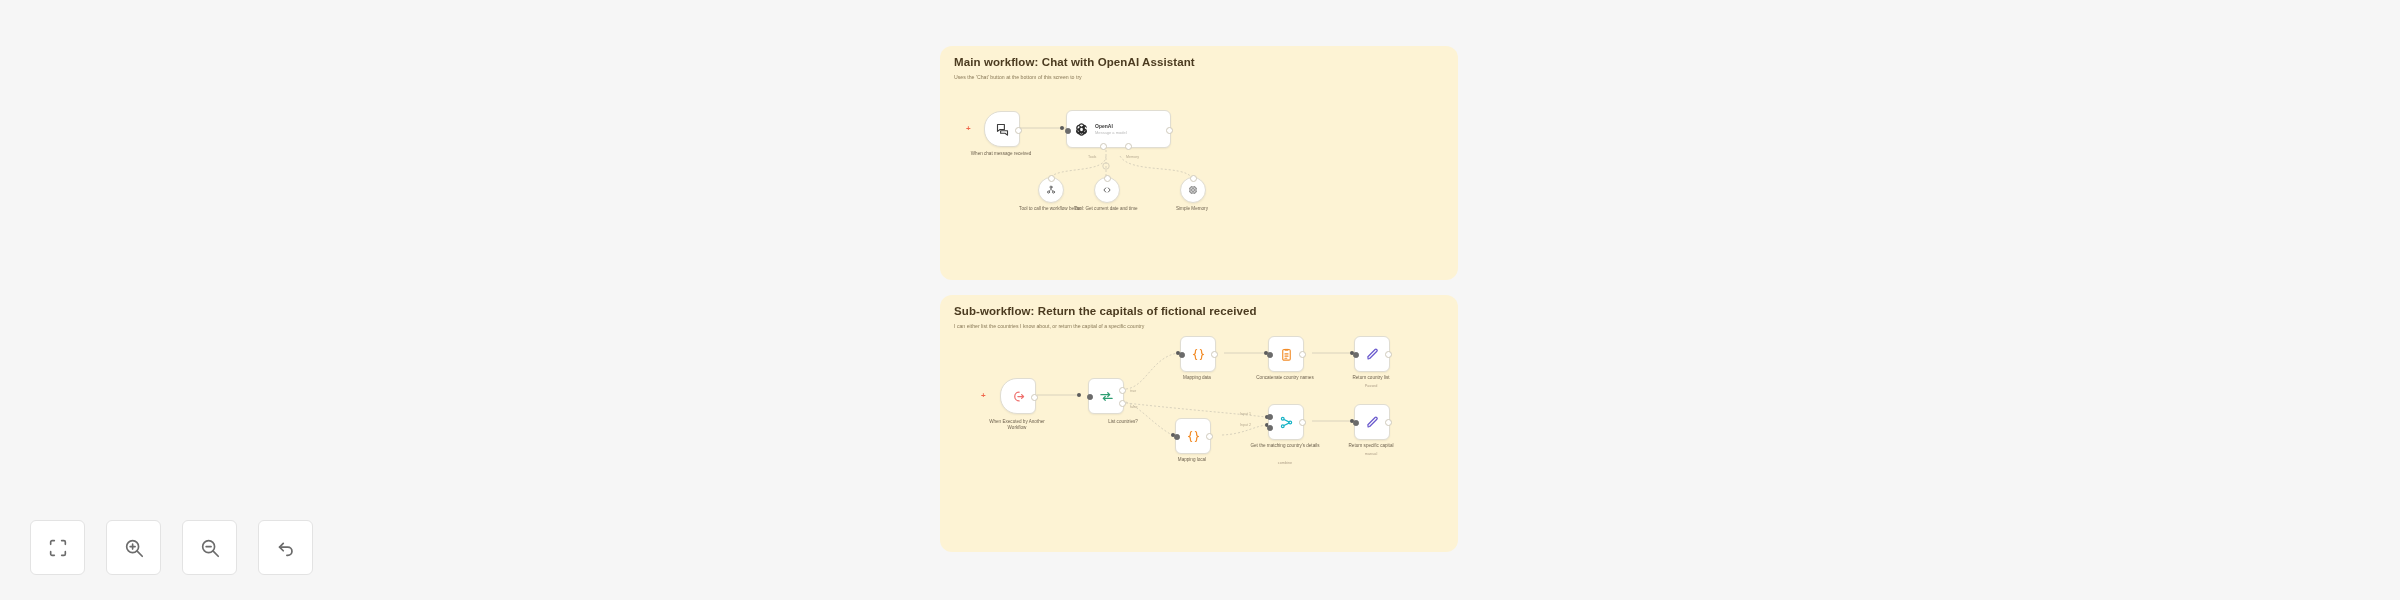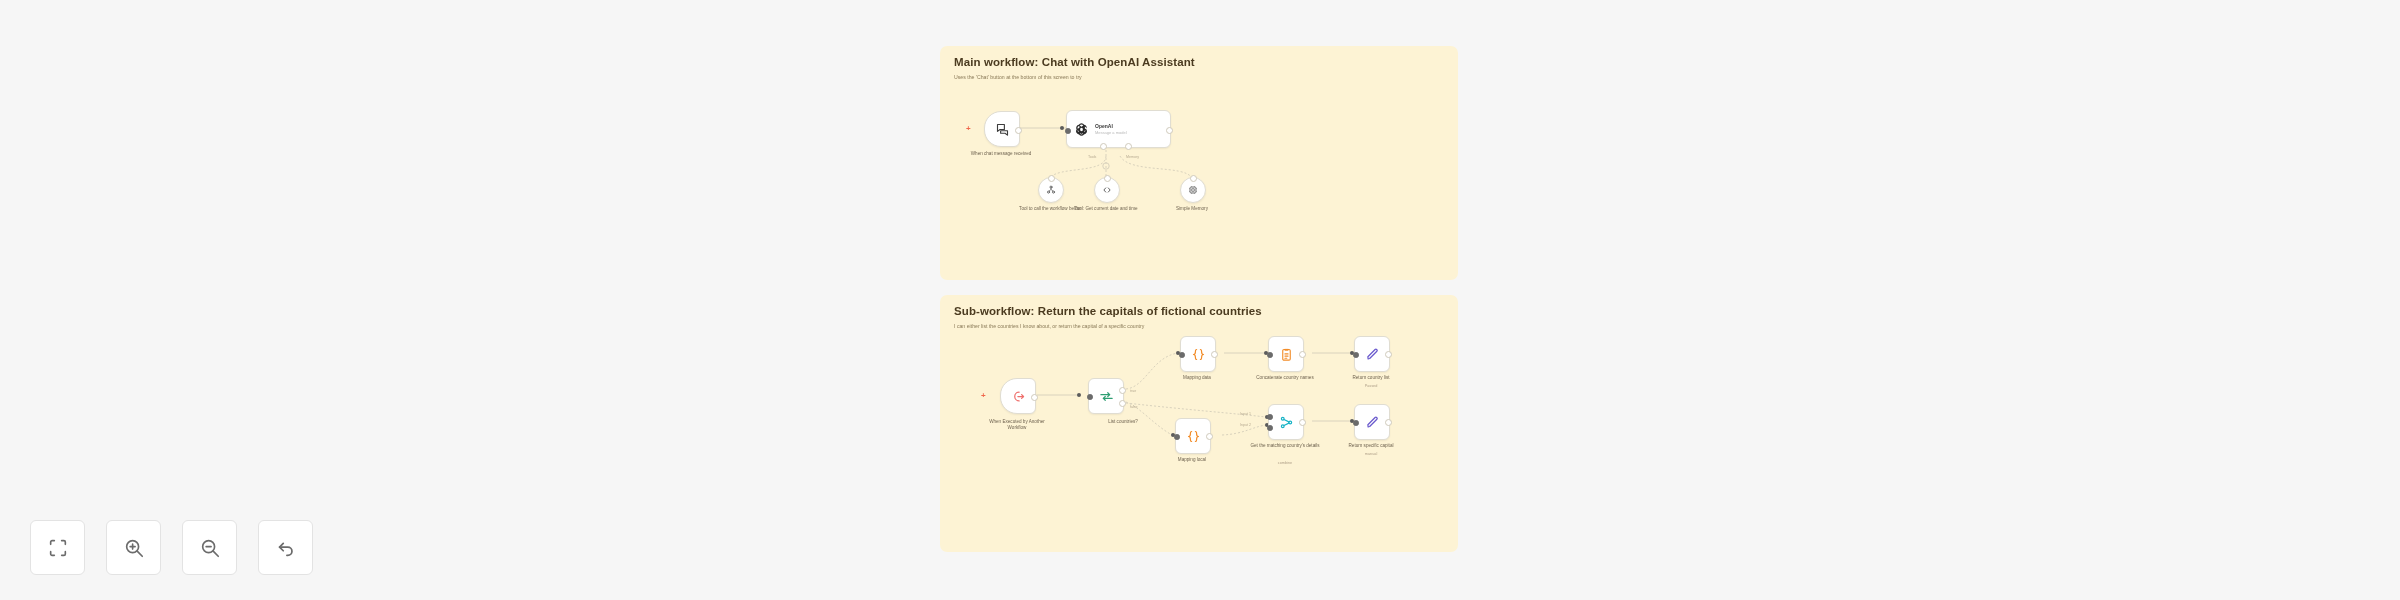--- a/index.html
+++ b/index.html
@@ -9,21 +9,21 @@
     font-family:"Liberation Sans", sans-serif;
     overflow:hidden;
     position:relative;
   }
   .canvas{position:absolute;inset:0;background:#f6f6f6;}
 
   
   .sticky{
     position:absolute;
     background:#fdf3d4;
-    border-radius:7px;
+    border-radius:12px;
   }
   #sticky-main{left:940px;top:46px;width:518px;height:234px;}
   #sticky-sub{left:940px;top:295px;width:518px;height:257px;}
 
   .sticky-title{
     position:absolute;left:14px;top:10px;
     font-size:11.5px;font-weight:bold;color:#4b3b20;
     letter-spacing:.1px;white-space:nowrap;
   }
   .sticky-sub{
@@ -182,21 +182,21 @@
             <rect x="9" y="9" width="6" height="6"></rect>
           <path d="M9 3v2M15 3v2M9 19v2M15 19v2M3 9h2M3 15h2M19 9h2M19 15h2"></path>
         </svg>
       </span>
       <span class="port" style="left:9px;top:-3px;"></span>
     </div>
     <div class="node-label" style="left:217px;top:160px;">Simple Memory</div>
   </div>
 
   <div class="sticky" id="sticky-sub">
-    <div class="sticky-title">Sub-workflow: Return the capitals of fictional countries</div>
+    <div class="sticky-title">Sub-workflow: Return the capitals of fictional received</div>
     <div class="sticky-sub">I can either list the countries I know about, or return the capital of a specific country</div>
 
     <svg class="wires" width="518" height="257">
 
       <path class="wire" d="M 97,100 L 140,100"></path>
       <circle cx="139" cy="100" r="2" fill="#5c5c5c"></circle>
 
       <path class="wire-dash" d="M 186,94 C 206,92 212,62 238,58"></path>
       <circle cx="238" cy="58" r="2" fill="#5c5c5c"></circle>
       <text class="wire-label" x="190" y="97">true</text>

